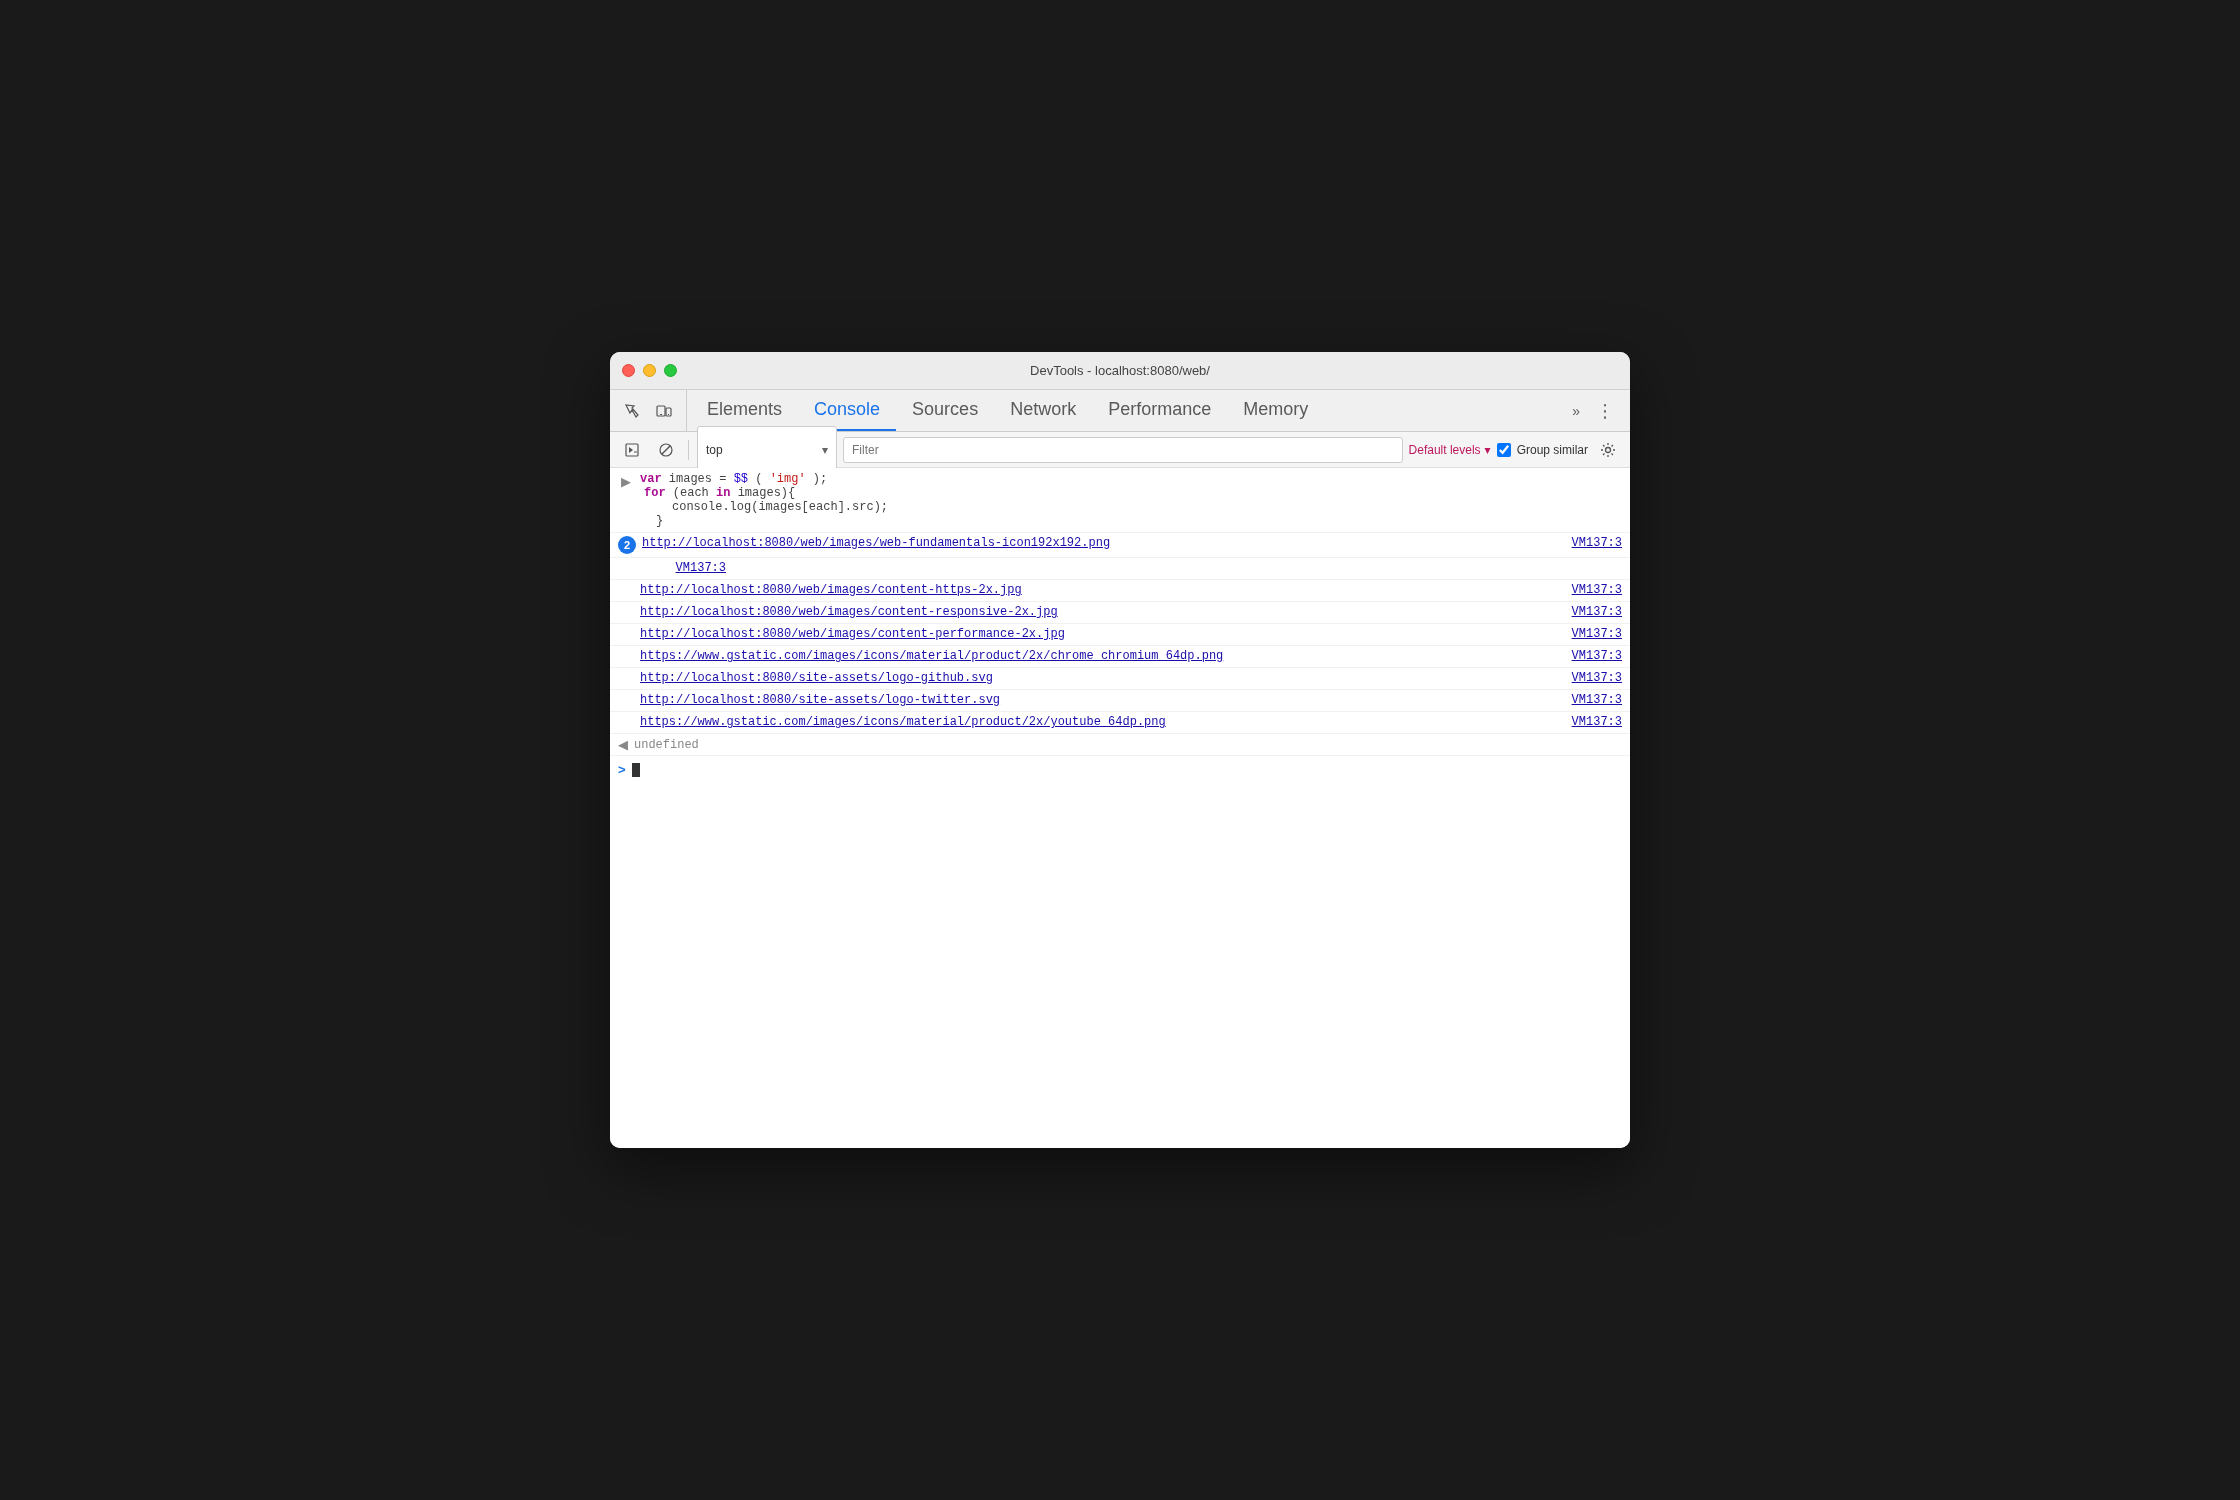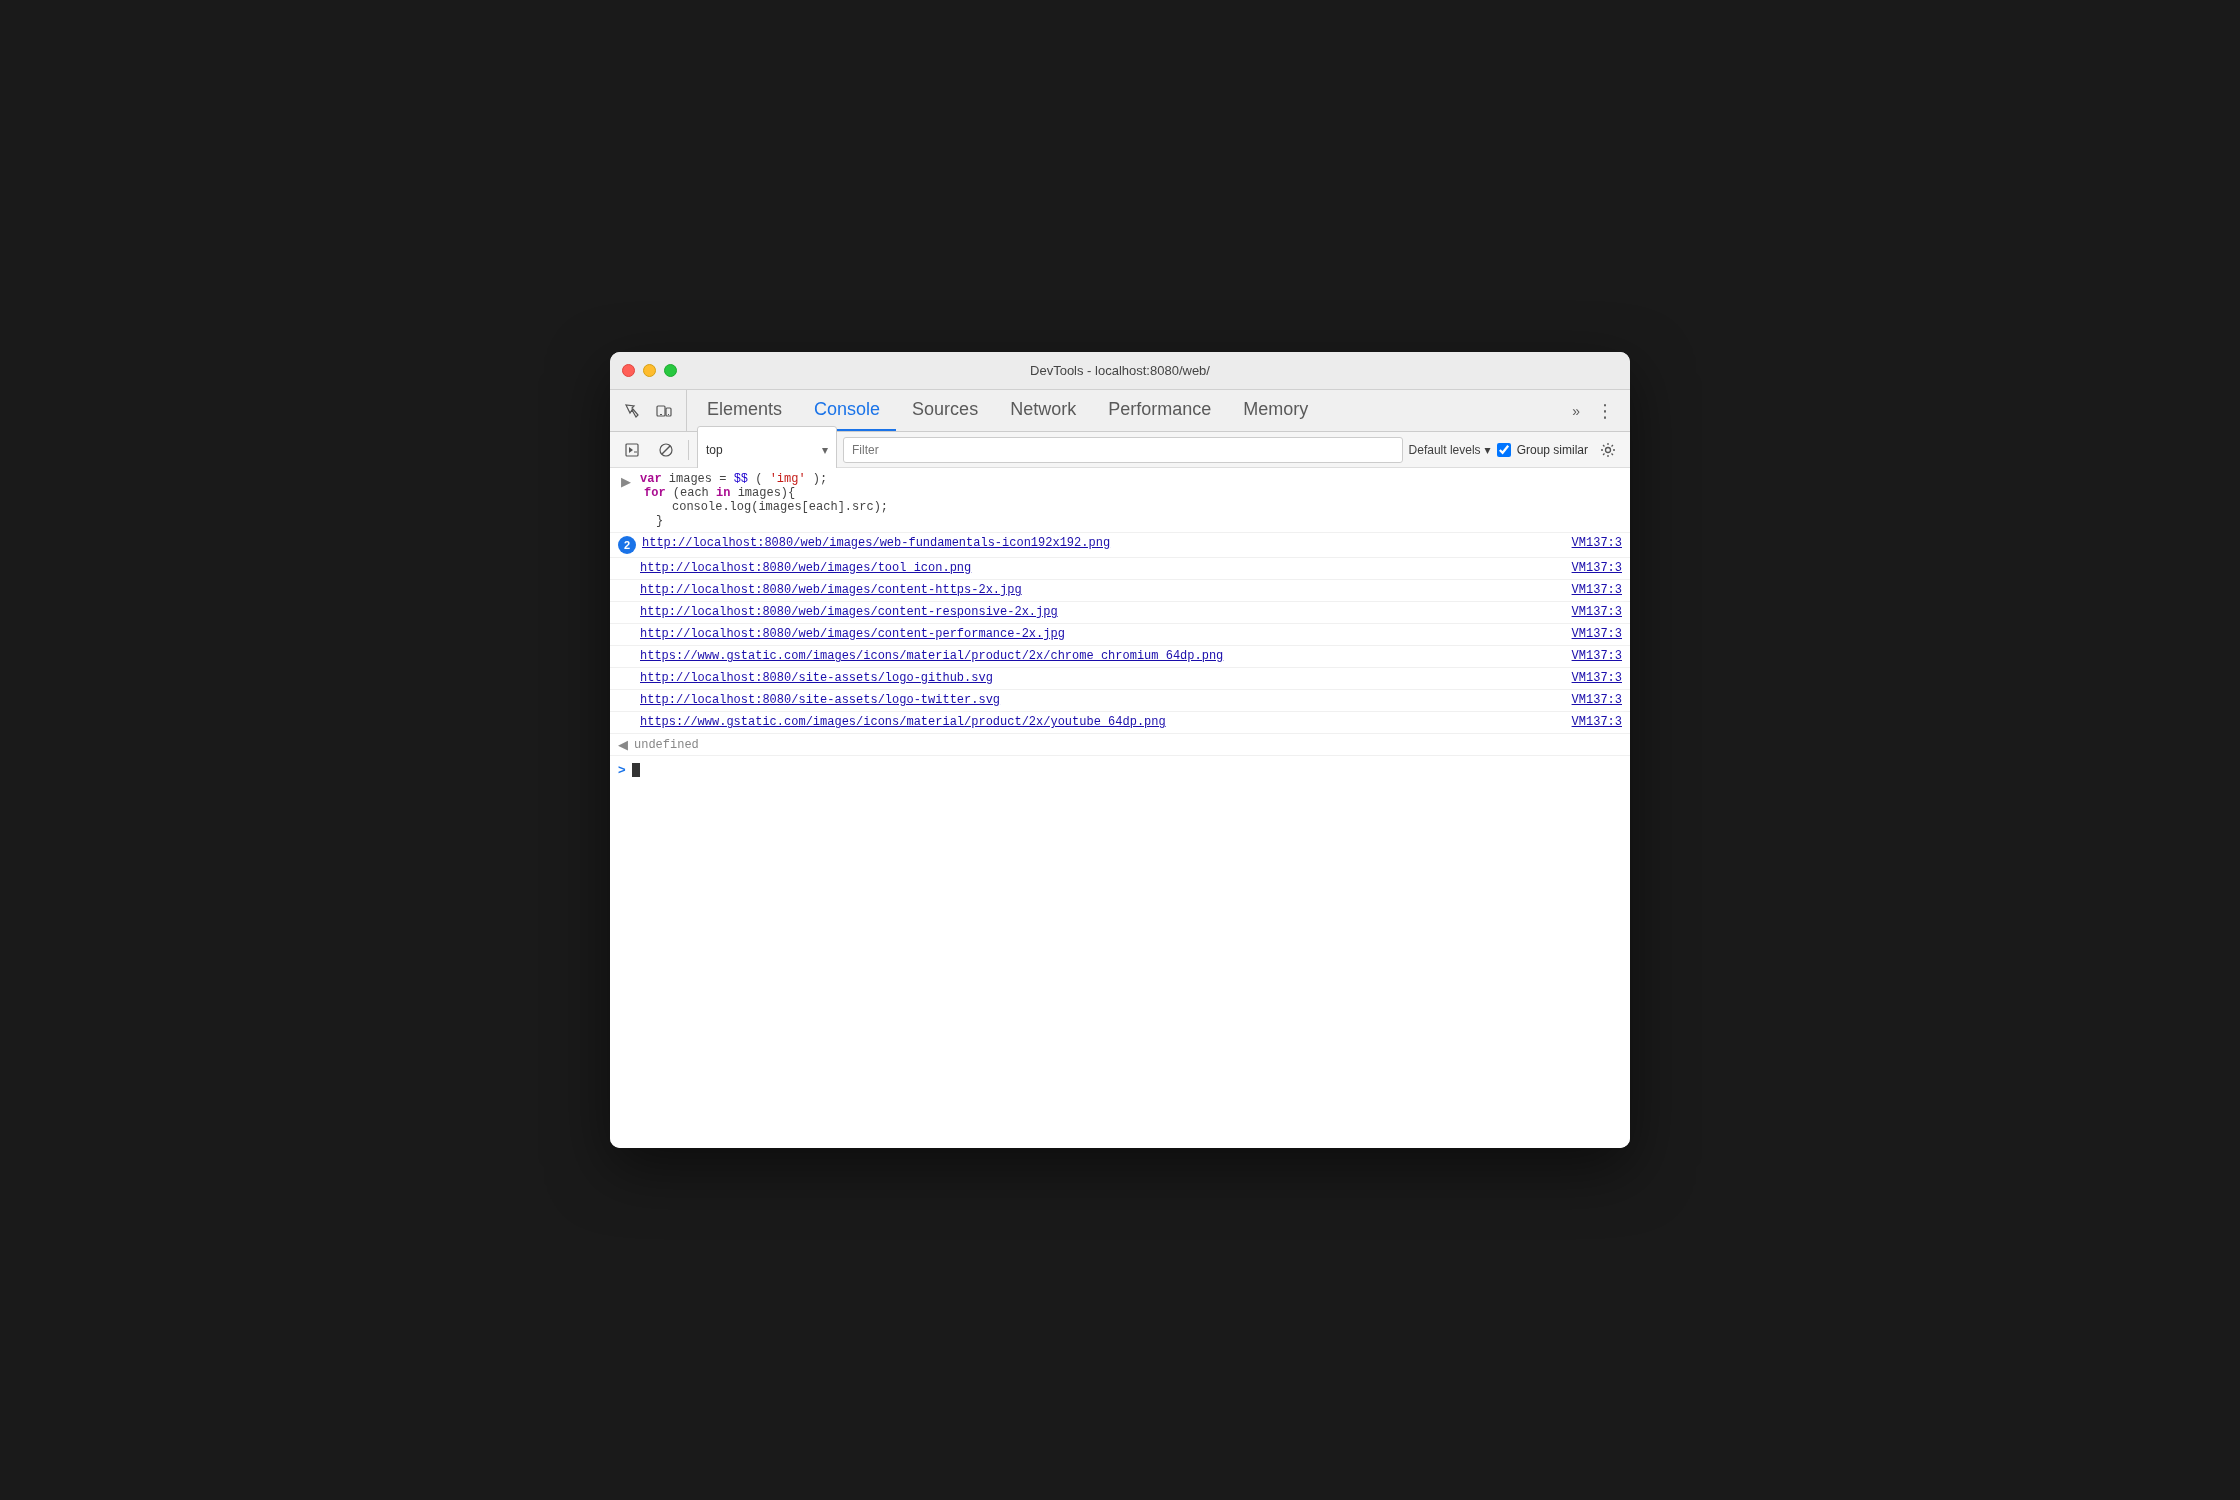--- a/index.html
+++ b/index.html
@@ -161,21 +161,21 @@
       font-size: 12px;
       color: #333;
       background: white;
       outline: none;
     }
     .default-levels {
       display: flex;
       align-items: center;
       gap: 4px;
       font-size: 12px;
-      color: #404040;
+      color: #be185d;
       cursor: pointer;
       white-space: nowrap;
     }
     .checkbox-group {
       display: flex;
       align-items: center;
       gap: 6px;
       font-size: 12px;
       color: #333;
     }
@@ -445,21 +445,20 @@
         </div>
       </div>
 
       <div class="link-line" style="padding-left: 8px; display:flex; align-items:flex-start;">
         <span class="badge-2">2</span>
         <a class="link-url" href="#">http://localhost:8080/web/images/web-fundamentals-icon192x192.png</a>
         <span class="source-ref">VM137:3</span>
       </div>
 
       <div class="link-line">
-        <a class="link-url" href="#">http://localhost:8080/web/images/tool_icon.png</a>
         <span class="source-ref">VM137:3</span>
       </div>
 
       <div class="link-line">
         <a class="link-url" href="#">http://localhost:8080/web/images/content-https-2x.jpg</a>
         <span class="source-ref">VM137:3</span>
       </div>
 
       <div class="link-line">
         <a class="link-url" href="#">http://localhost:8080/web/images/content-responsive-2x.jpg</a>

